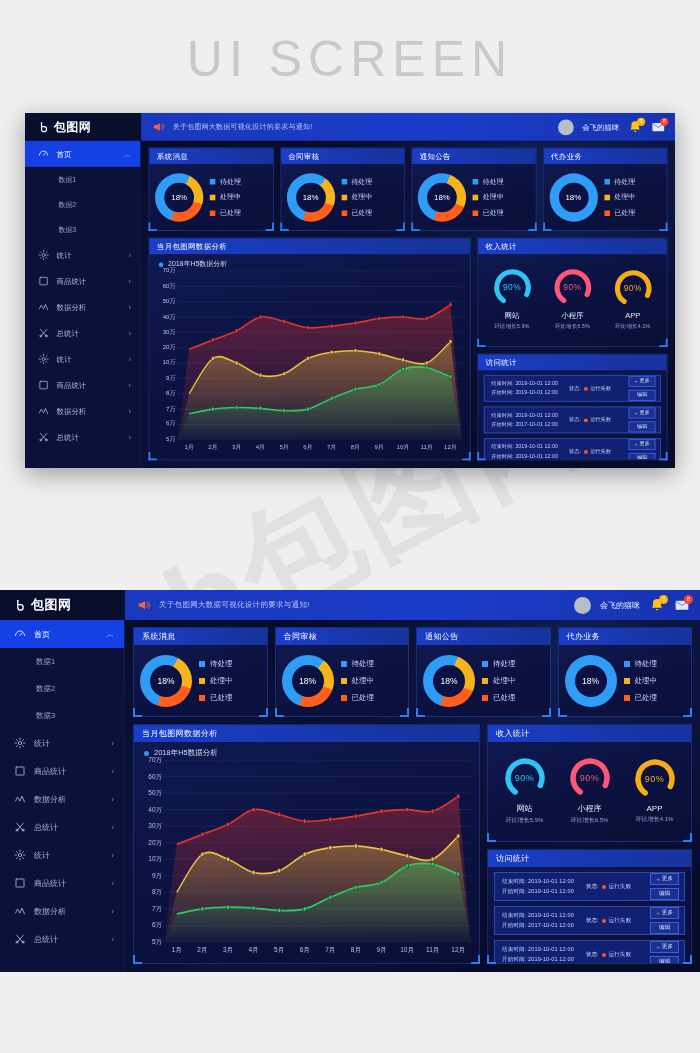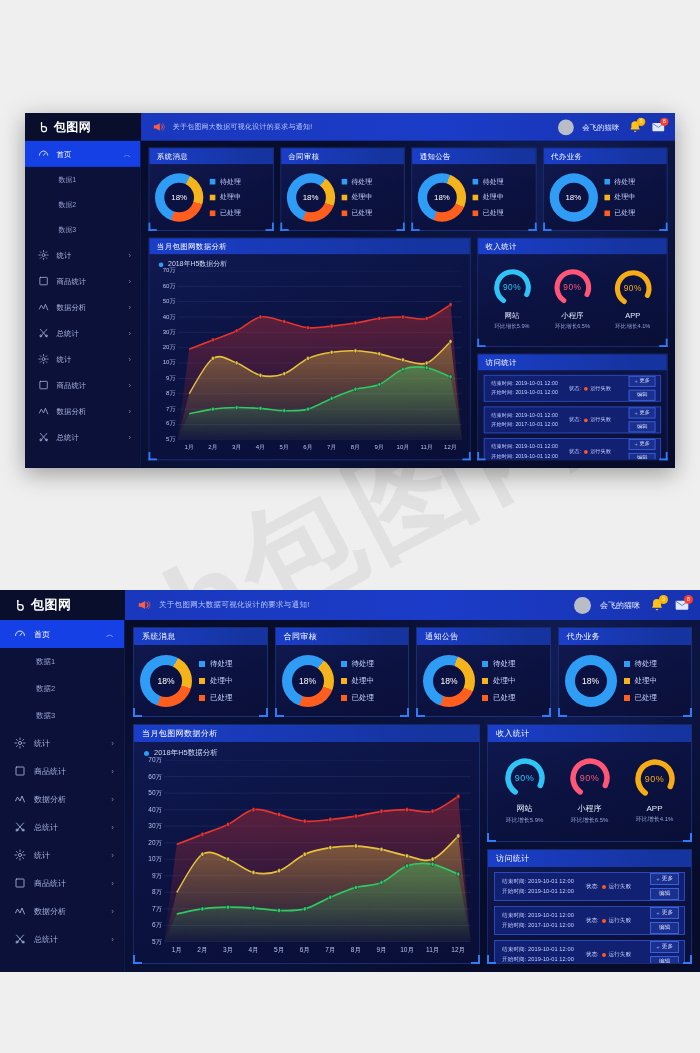--- a/index.html
+++ b/index.html
@@ -207,20 +207,21 @@
   .vbtn { font-size: 5.6px; color: #dbe4ff; border: 1px solid #3a60d8;
           background: #1b2f8e; padding: 1px 5px; text-align: center; cursor: pointer;
           display: flex; align-items: center; gap: 2px; justify-content: center; }
   .vbtn .plus { color: #6fa8ff; font-size: 6px; }
 </style>
 </head>
 <body>
 
 <div class="page">
 
+  <div class="wm-title">UI SCREEN</div>
   <div class="wm-big">b包图网</div>
 
   <div class="app small">
     <div class="scaler">
       <div class="frame" id="frame-small">
           <div class="topbar">
             <div class="logo">
               <span class="logo-mark"><svg width="13" height="13" viewBox="0 0 24 24">
                   <path d="M7 3v12.5a5 5 0 1 0 5-5H7" stroke="#fff" stroke-width="2.4" fill="none" stroke-linecap="round"></path>
                   <circle cx="7" cy="3.5" r="1.6" fill="#fff"></circle>

